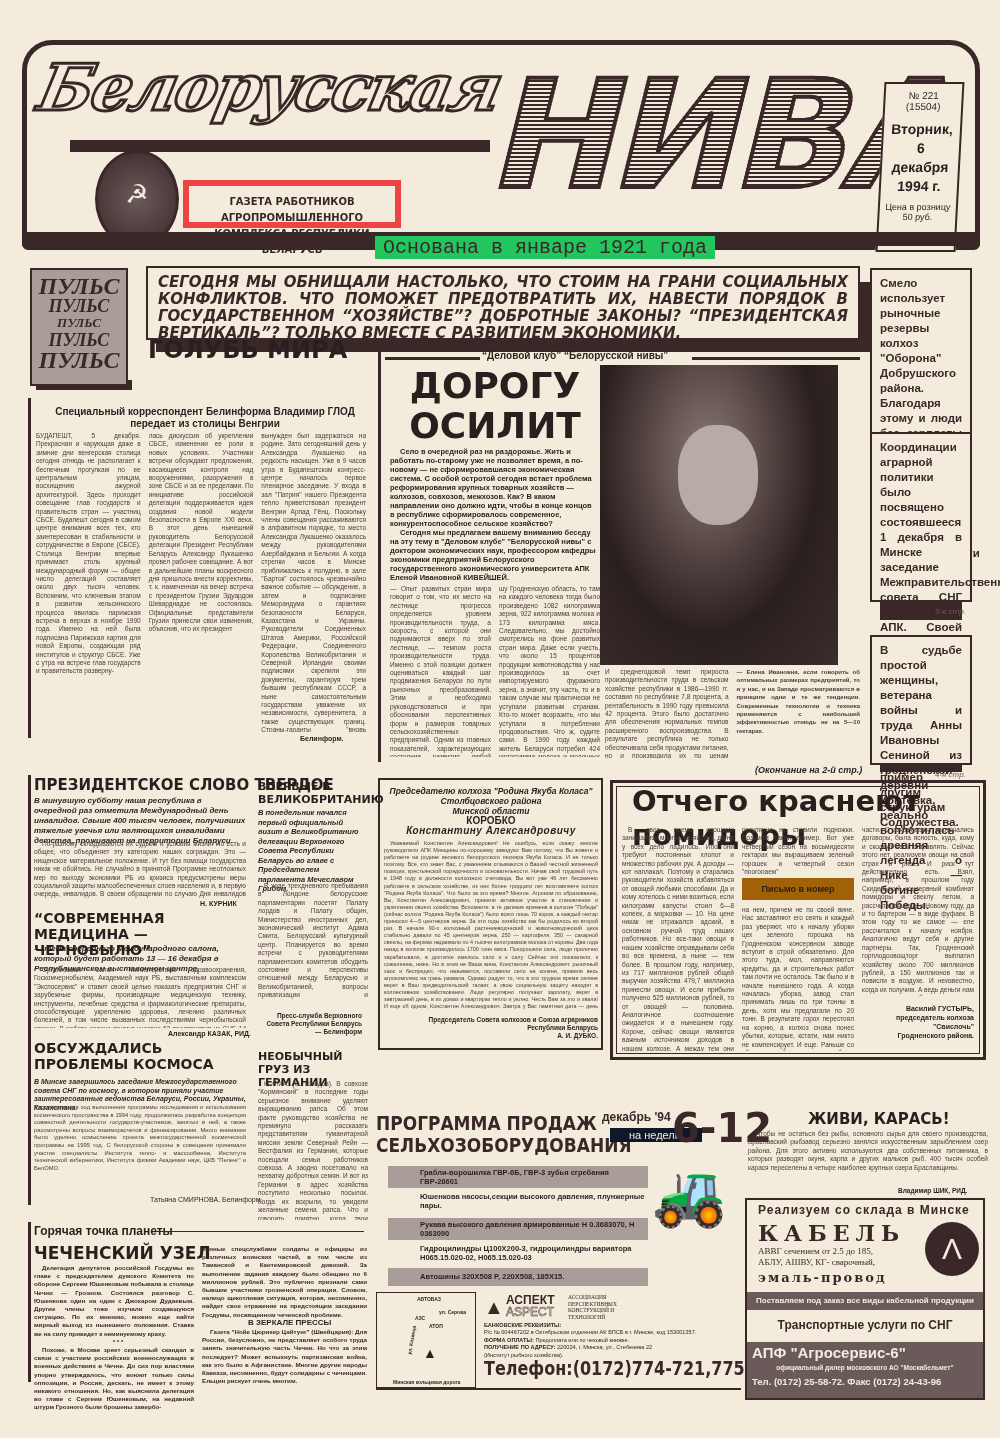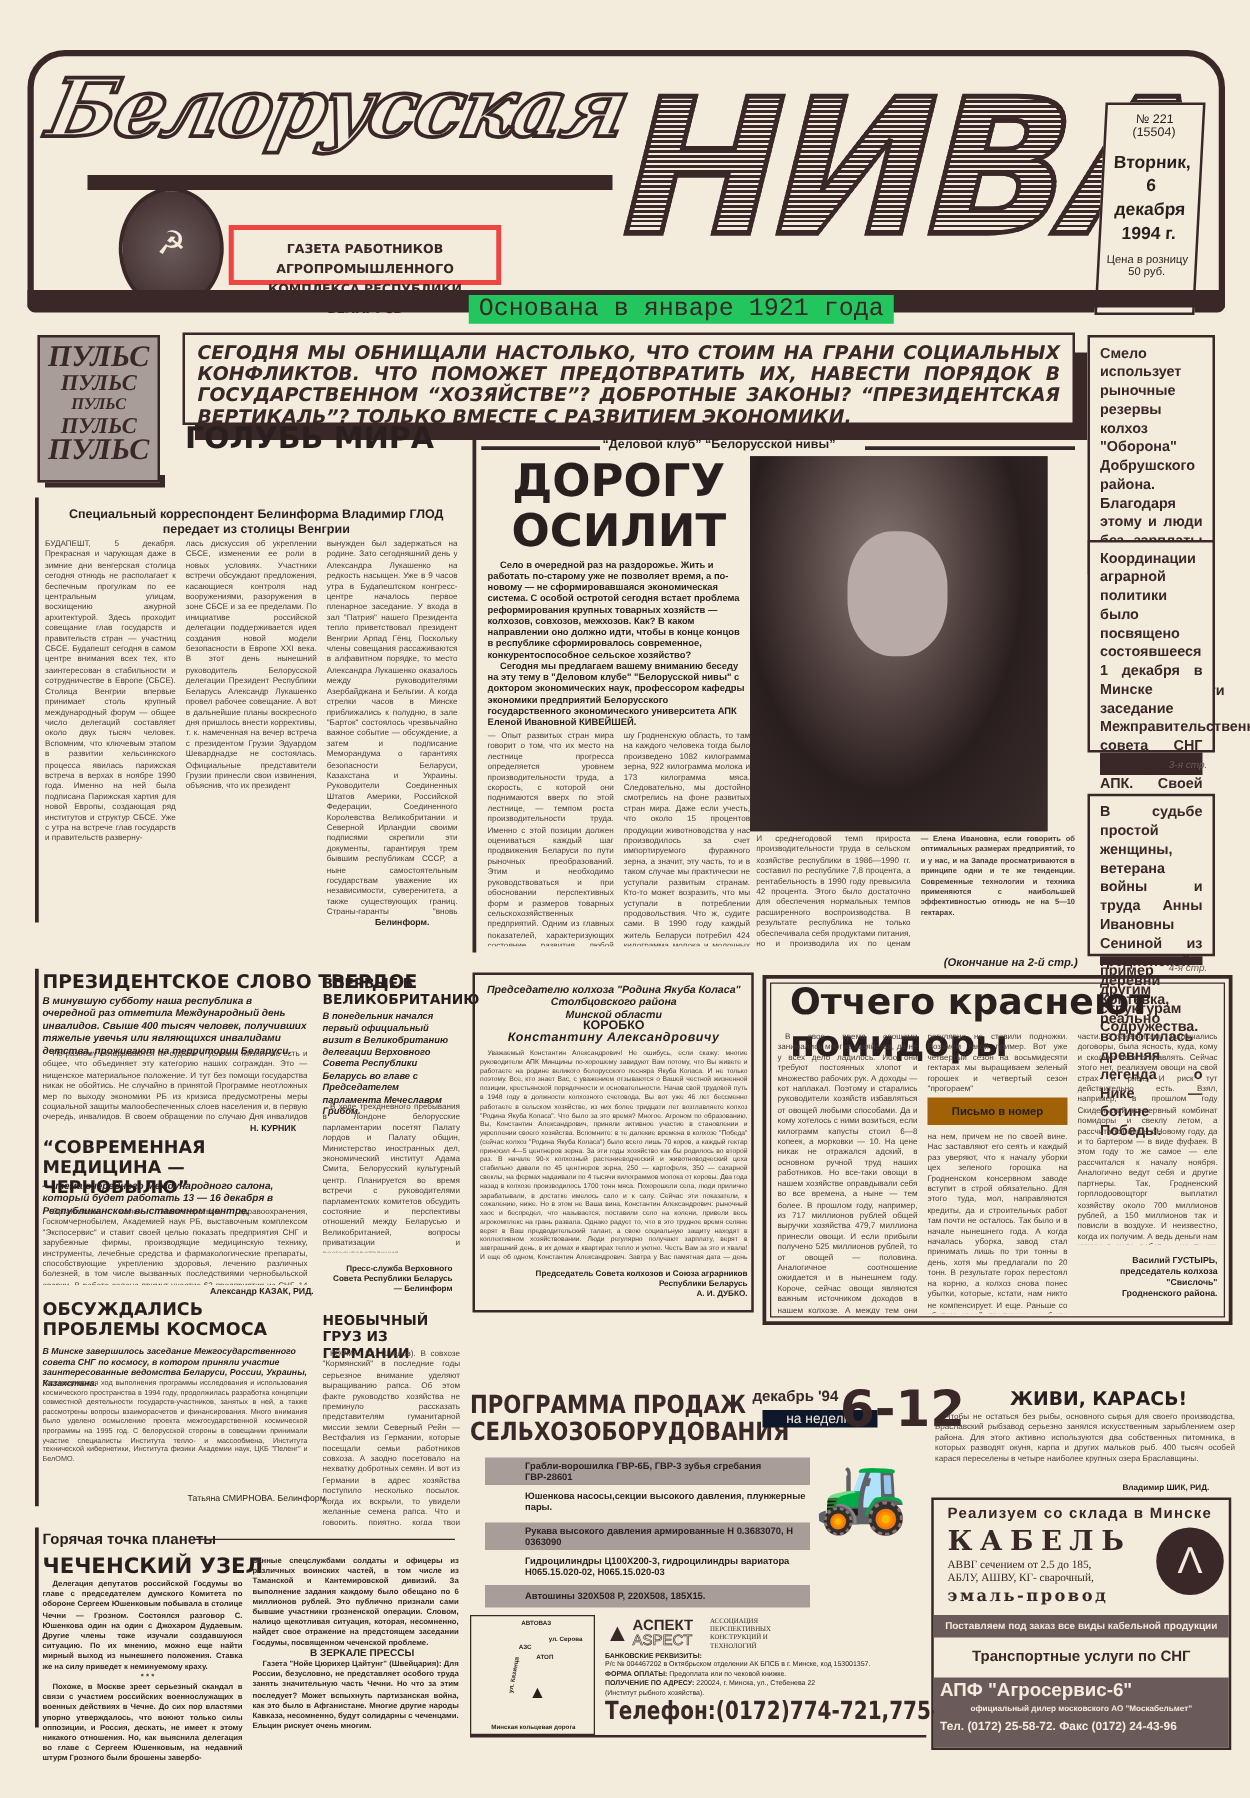--- a/index.html
+++ b/index.html
@@ -11,21 +11,21 @@
   .mast-bar{left:22px;top:232px;width:958px;height:14px;background:#3a2828;}
   .founded{left:375px;top:236px;padding:0 8px;background:#22c55e;font-family:Liberation Mono, monospace;font-size:20px;color:#3a2828;}
   .logo-belarus{left:40px;top:50px;font-family:"DejaVu Serif",serif;font-style:italic;font-weight:bold;font-size:64px;color:#f3ecdc;
       -webkit-text-stroke:3px #3a2828;transform:skewX(-12deg);letter-spacing:-2px;}
   .logo-bar{left:70px;top:140px;width:420px;height:12px;background:#3a2828;}
   .logo-niva{left:500px;top:60px;font-family:"DejaVu Sans",sans-serif;font-weight:bold;font-size:150px;line-height:150px;
       color:transparent;-webkit-text-stroke:4px #3a2828;transform:skewX(-14deg);letter-spacing:-4px;
       background:repeating-linear-gradient(0deg,#3a2828 0 2px,#f3ecdc 2px 4px);-webkit-background-clip:text;background-clip:text;}
   .emblem{left:95px;top:150px;width:78px;height:92px;border-radius:50%;border:3px solid #3a2828;background:radial-gradient(circle,#6b5a5a,#3a2828);}
   .emblem span{display:block;text-align:center;color:#f3ecdc;font-size:26px;margin-top:26px;}
-  .sub-box{left:183px;top:180px;width:218px;height:48px;border:4px solid #ef4444;box-sizing:border-box;
+  .sub-box{left:183px;top:180px;width:218px;height:48px;border:6px solid #ef4444;box-sizing:border-box;
       font-family:"DejaVu Sans",sans-serif;font-weight:bold;font-size:10px;text-align:center;padding-top:8px;line-height:16px;color:#3a2828;}
   .issue-box{left:880px;top:82px;width:80px;height:170px;border:2px solid #3a2828;box-sizing:border-box;text-align:center;padding-top:6px;
       transform:skewX(-3deg);background:#f3ecdc;}
   .issue-box .n{font-size:10px;}
   .issue-box .d{font-size:14px;font-weight:bold;line-height:19px;margin-top:8px;}
   .issue-box .p{font-size:9px;margin-top:6px;}
   
   .pulse{left:30px;top:268px;width:98px;height:118px;background:#a89d98;border:2px solid #3a2828;box-sizing:border-box;
       font-family:"Liberation Serif",serif;font-weight:bold;font-style:italic;text-align:center;color:#3a2828;}
   .pulse div{line-height:20px;}

